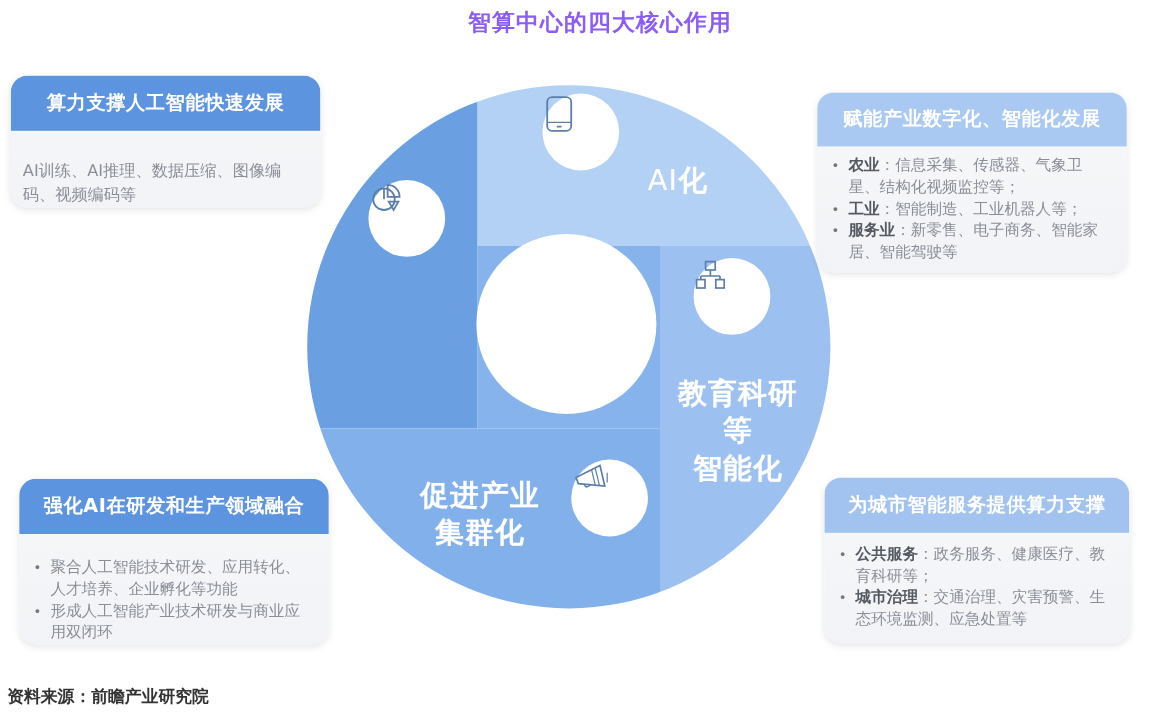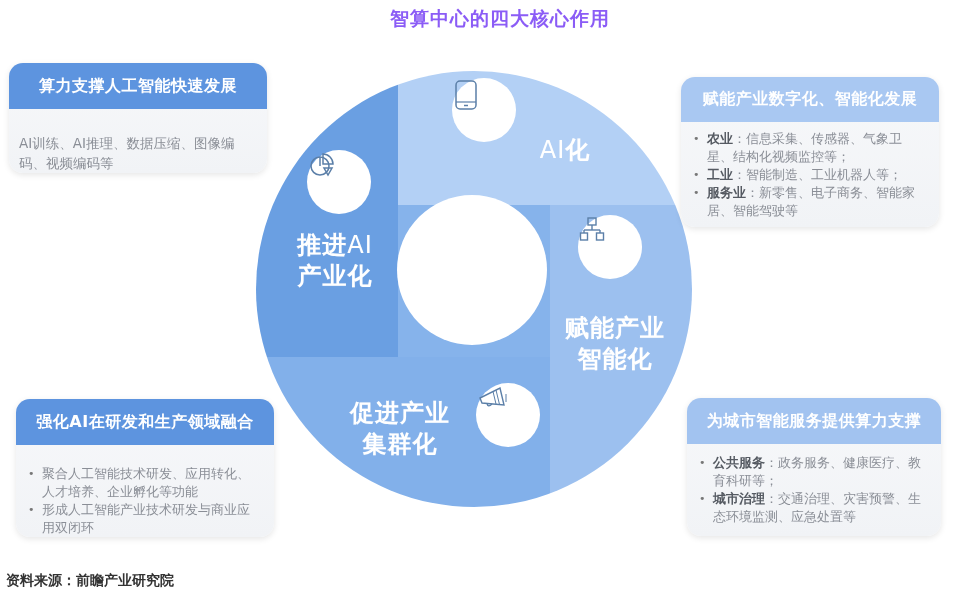--- a/index.html
+++ b/index.html
@@ -78,24 +78,20 @@
   </svg>
 
   <div class="icon-circle" style="left:52px; top:80px;">
     <svg width="30" height="30" viewBox="0 0 30 30">
       <circle cx="13" cy="16" r="9" fill="none" stroke="#5b7fa8" stroke-width="1.5"></circle>
       <path d="M13 16 L13 7" stroke="#5b7fa8" stroke-width="1.5"></path>
       <path d="M16 4 A10 10 0 0 1 26 14 L16 14 Z" fill="none" stroke="#5b7fa8" stroke-width="1.5"></path>
       <path d="M17 18 L25 18 L21 25 Z" fill="none" stroke="#5b7fa8" stroke-width="1.5"></path>
     </svg>
   </div>
-  <div class="seg-label" style="left:20px; top:160px; width:120px;">
-    <div><span>推进</span><span class="thin">AI</span></div>
-    <div>产业化</div>
-  </div>
 
   <div class="icon-circle" style="left:197px; top:8px;">
     <svg width="28" height="34" viewBox="0 0 28 34">
       <rect x="4" y="3" width="20" height="28" rx="4" fill="none" stroke="#5b7fa8" stroke-width="1.5"></rect>
       <line x1="4" y1="24" x2="24" y2="24" stroke="#5b7fa8" stroke-width="1.2"></line>
       <line x1="12" y1="27.5" x2="16" y2="27.5" stroke="#5b7fa8" stroke-width="1.5"></line>
     </svg>
   </div>
   <div class="seg-label" style="left:245px; top:65px; width:130px;">
     <div><span class="thin">AI</span><span>化</span></div>
@@ -106,21 +102,21 @@
       <rect x="10" y="3" width="8" height="7" fill="none" stroke="#5b7fa8" stroke-width="1.4"></rect>
       <line x1="14" y1="10" x2="14" y2="15" stroke="#5b7fa8" stroke-width="1.4"></line>
       <line x1="6" y1="15" x2="22" y2="15" stroke="#5b7fa8" stroke-width="1.4"></line>
       <line x1="6" y1="15" x2="6" y2="18" stroke="#5b7fa8" stroke-width="1.4"></line>
       <line x1="22" y1="15" x2="22" y2="18" stroke="#5b7fa8" stroke-width="1.4"></line>
       <rect x="2.5" y="18" width="7" height="7" fill="none" stroke="#5b7fa8" stroke-width="1.4"></rect>
       <rect x="18.5" y="18" width="7" height="7" fill="none" stroke="#5b7fa8" stroke-width="1.4"></rect>
     </svg>
   </div>
   <div class="seg-label" style="left:298px; top:243px; width:124px;">
-    <div>赋能产业</div>
+    <div>教育科研等</div>
     <div>智能化</div>
   </div>
 
   <div class="icon-circle" style="left:221px; top:313px;">
     <svg width="34" height="30" viewBox="0 0 34 30">
       <path d="M4 15 L24 5 L28 22 L6 20 Z" fill="none" stroke="#5b7fa8" stroke-width="1.4"></path>
       <line x1="20" y1="7" x2="23.5" y2="21.5" stroke="#5b7fa8" stroke-width="1"></line>
       <line x1="17" y1="8.5" x2="20" y2="21" stroke="#5b7fa8" stroke-width="1"></line>
       <path d="M11 20.5 Q12 25 16 21" fill="none" stroke="#5b7fa8" stroke-width="1.3"></path>
       <line x1="30" y1="11" x2="30" y2="19" stroke="#5b7fa8" stroke-width="1"></line>

